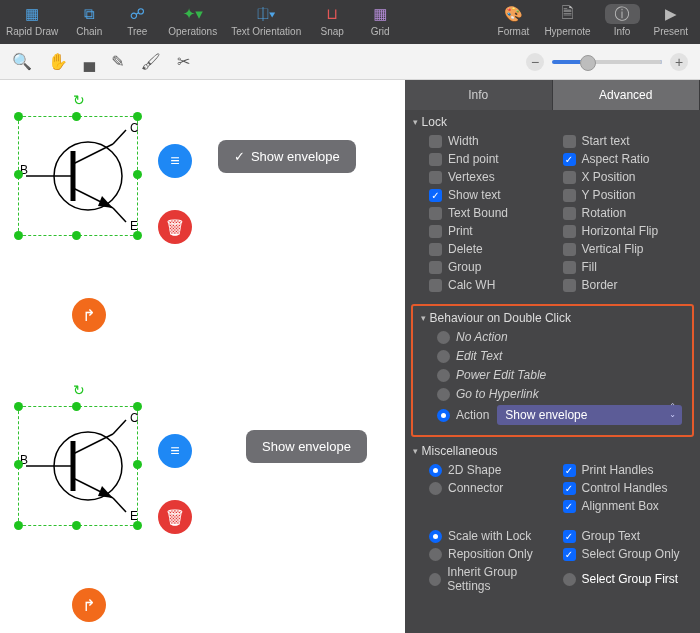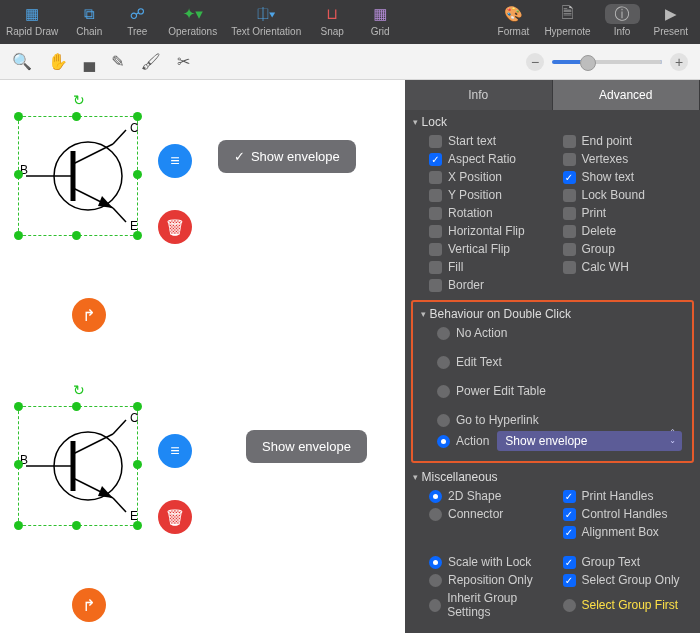--- a/index.html
+++ b/index.html
@@ -47,22 +47,22 @@
 .chk { display: flex; align-items: center; gap: 6px; cursor: pointer; }
 .chk .box { width: 13px; height: 13px; border-radius: 3px; background: #6a6a6c; display: flex; align-items: center; justify-content: center; font-size: 10px; color: #fff; }
 .chk .box.checked { background: #0a67ff; }
 .chk .rad { width: 13px; height: 13px; border-radius: 50%; background: #6a6a6c; display: flex; align-items: center; justify-content: center; }
 .chk .rad.selblue { background: #0a67ff; }
 .chk .rad.selblue::after { content: ""; width: 5px; height: 5px; border-radius: 50%; background: #fff; }
 .highlight-box { border: 2px solid #e55a2b; border-radius: 3px; margin: 2px 6px; padding-bottom: 8px; }
 .action-row { display: flex; align-items: center; gap: 8px; padding: 2px 10px 2px 24px; }
 .sel-dropdown { flex: 1; background: #5c5c97; color: #fff; border-radius: 3px; padding: 3px 20px 3px 8px; font-size: 12px; position: relative; cursor: pointer; }
 .sel-dropdown::after { content: "⌃\A⌄"; white-space: pre; position: absolute; right: 6px; top: -2px; font-size: 8px; line-height: 8px; color: #cfd0ff; }
-.col1 { padding: 2px 10px 2px 24px; display: flex; flex-direction: column; gap: 15px; }
-.muted { color: #fde047; }
+.col1 { padding: 2px 10px 2px 24px; display: flex; flex-direction: column; gap: 5px; font-style: italic; }
+.muted { color: #ffffff; }
 
 svg.trans { display: block; }
 </style>
 </head>
 <body>
 
 <div class="top-toolbar">
   <div class="tb-item">
       <div class="ic" style="color:#4fa4e6">▦</div>
       <span class="lbl">Rapid Draw</span>
@@ -214,20 +214,24 @@
       <div class="tab active">Advanced</div>
     </div>
 
     <div class="section-hdr">
         <span class="disc">▾</span>
         <span>Lock</span>
       </div>
     <div class="grid2">
       <div class="chk">
           <span class="box"></span>
+          <span>Width</span>
+        </div>
+      <div class="chk">
+          <span class="box"></span>
           <span>Start text</span>
         </div>
       <div class="chk">
           <span class="box"></span>
           <span>End point</span>
         </div>
       <div class="chk">
           <span class="box checked">✓</span>
           <span>Aspect Ratio</span>
         </div>
@@ -242,21 +246,21 @@
       <div class="chk">
           <span class="box checked">✓</span>
           <span>Show text</span>
         </div>
       <div class="chk">
           <span class="box"></span>
           <span>Y Position</span>
         </div>
       <div class="chk">
           <span class="box"></span>
-          <span>Lock Bound</span>
+          <span>Text Bound</span>
         </div>
       <div class="chk">
           <span class="box"></span>
           <span>Rotation</span>
         </div>
       <div class="chk">
           <span class="box"></span>
           <span>Print</span>
         </div>
       <div class="chk">

